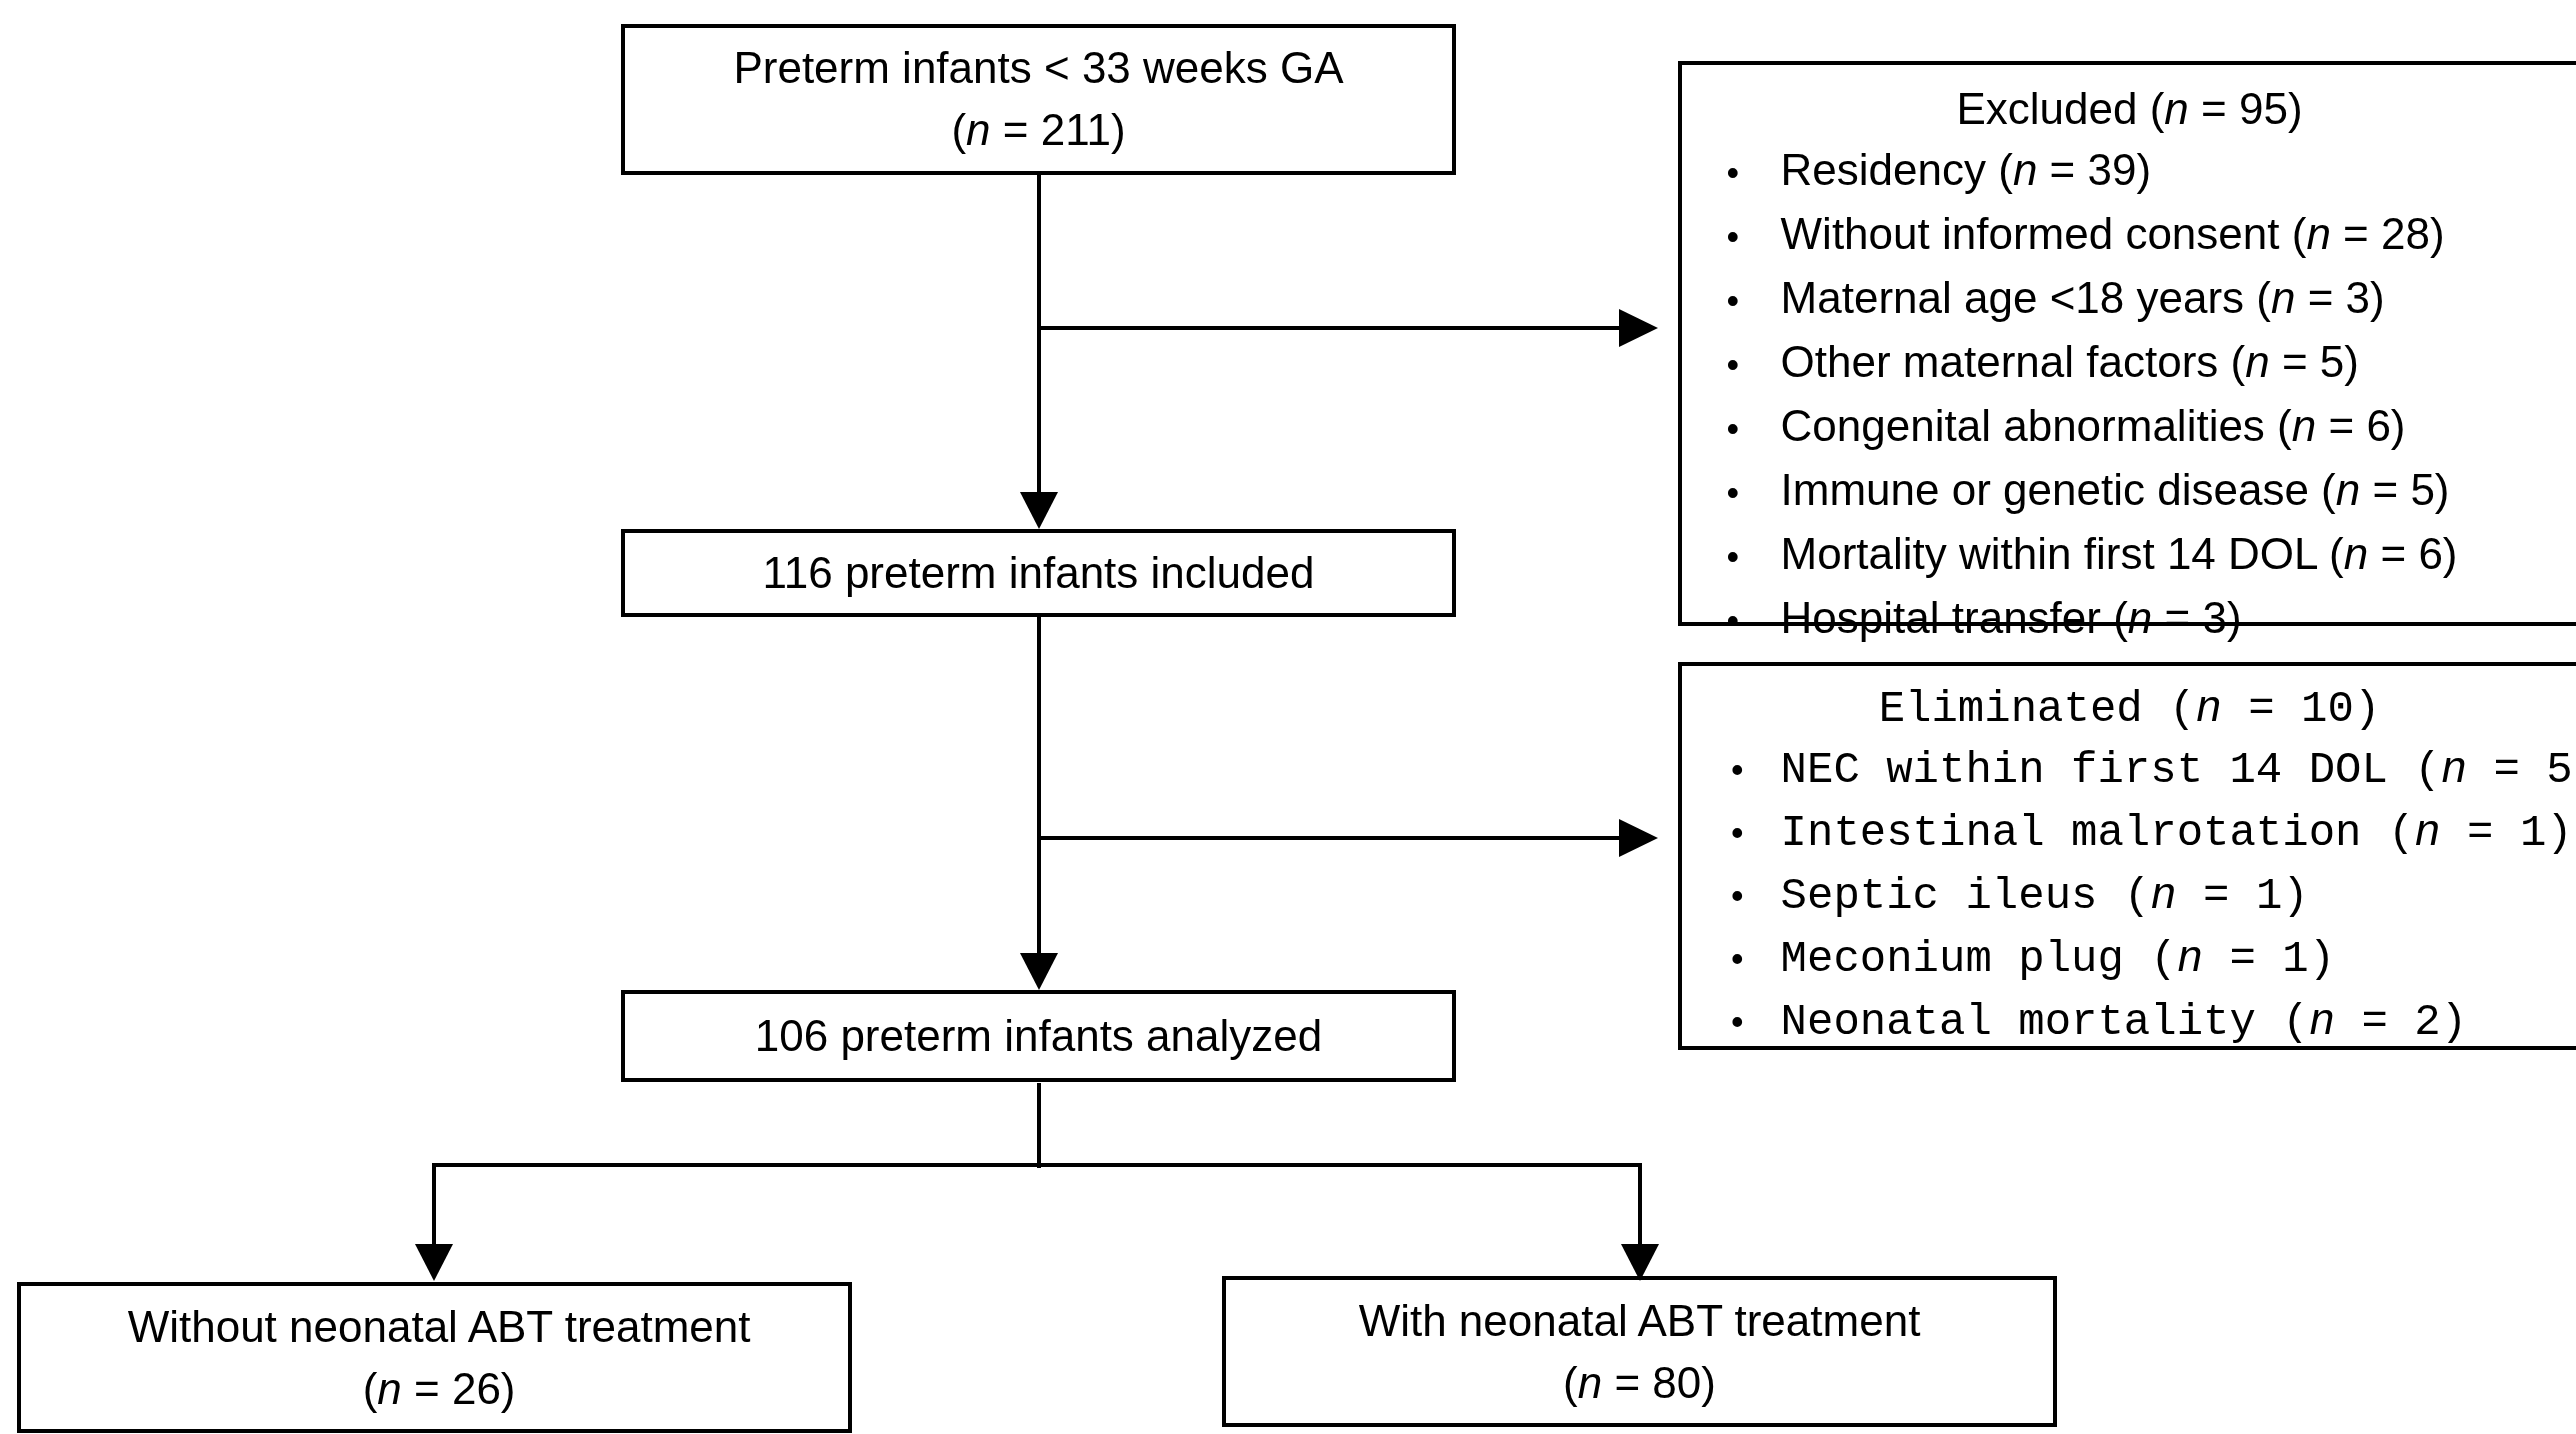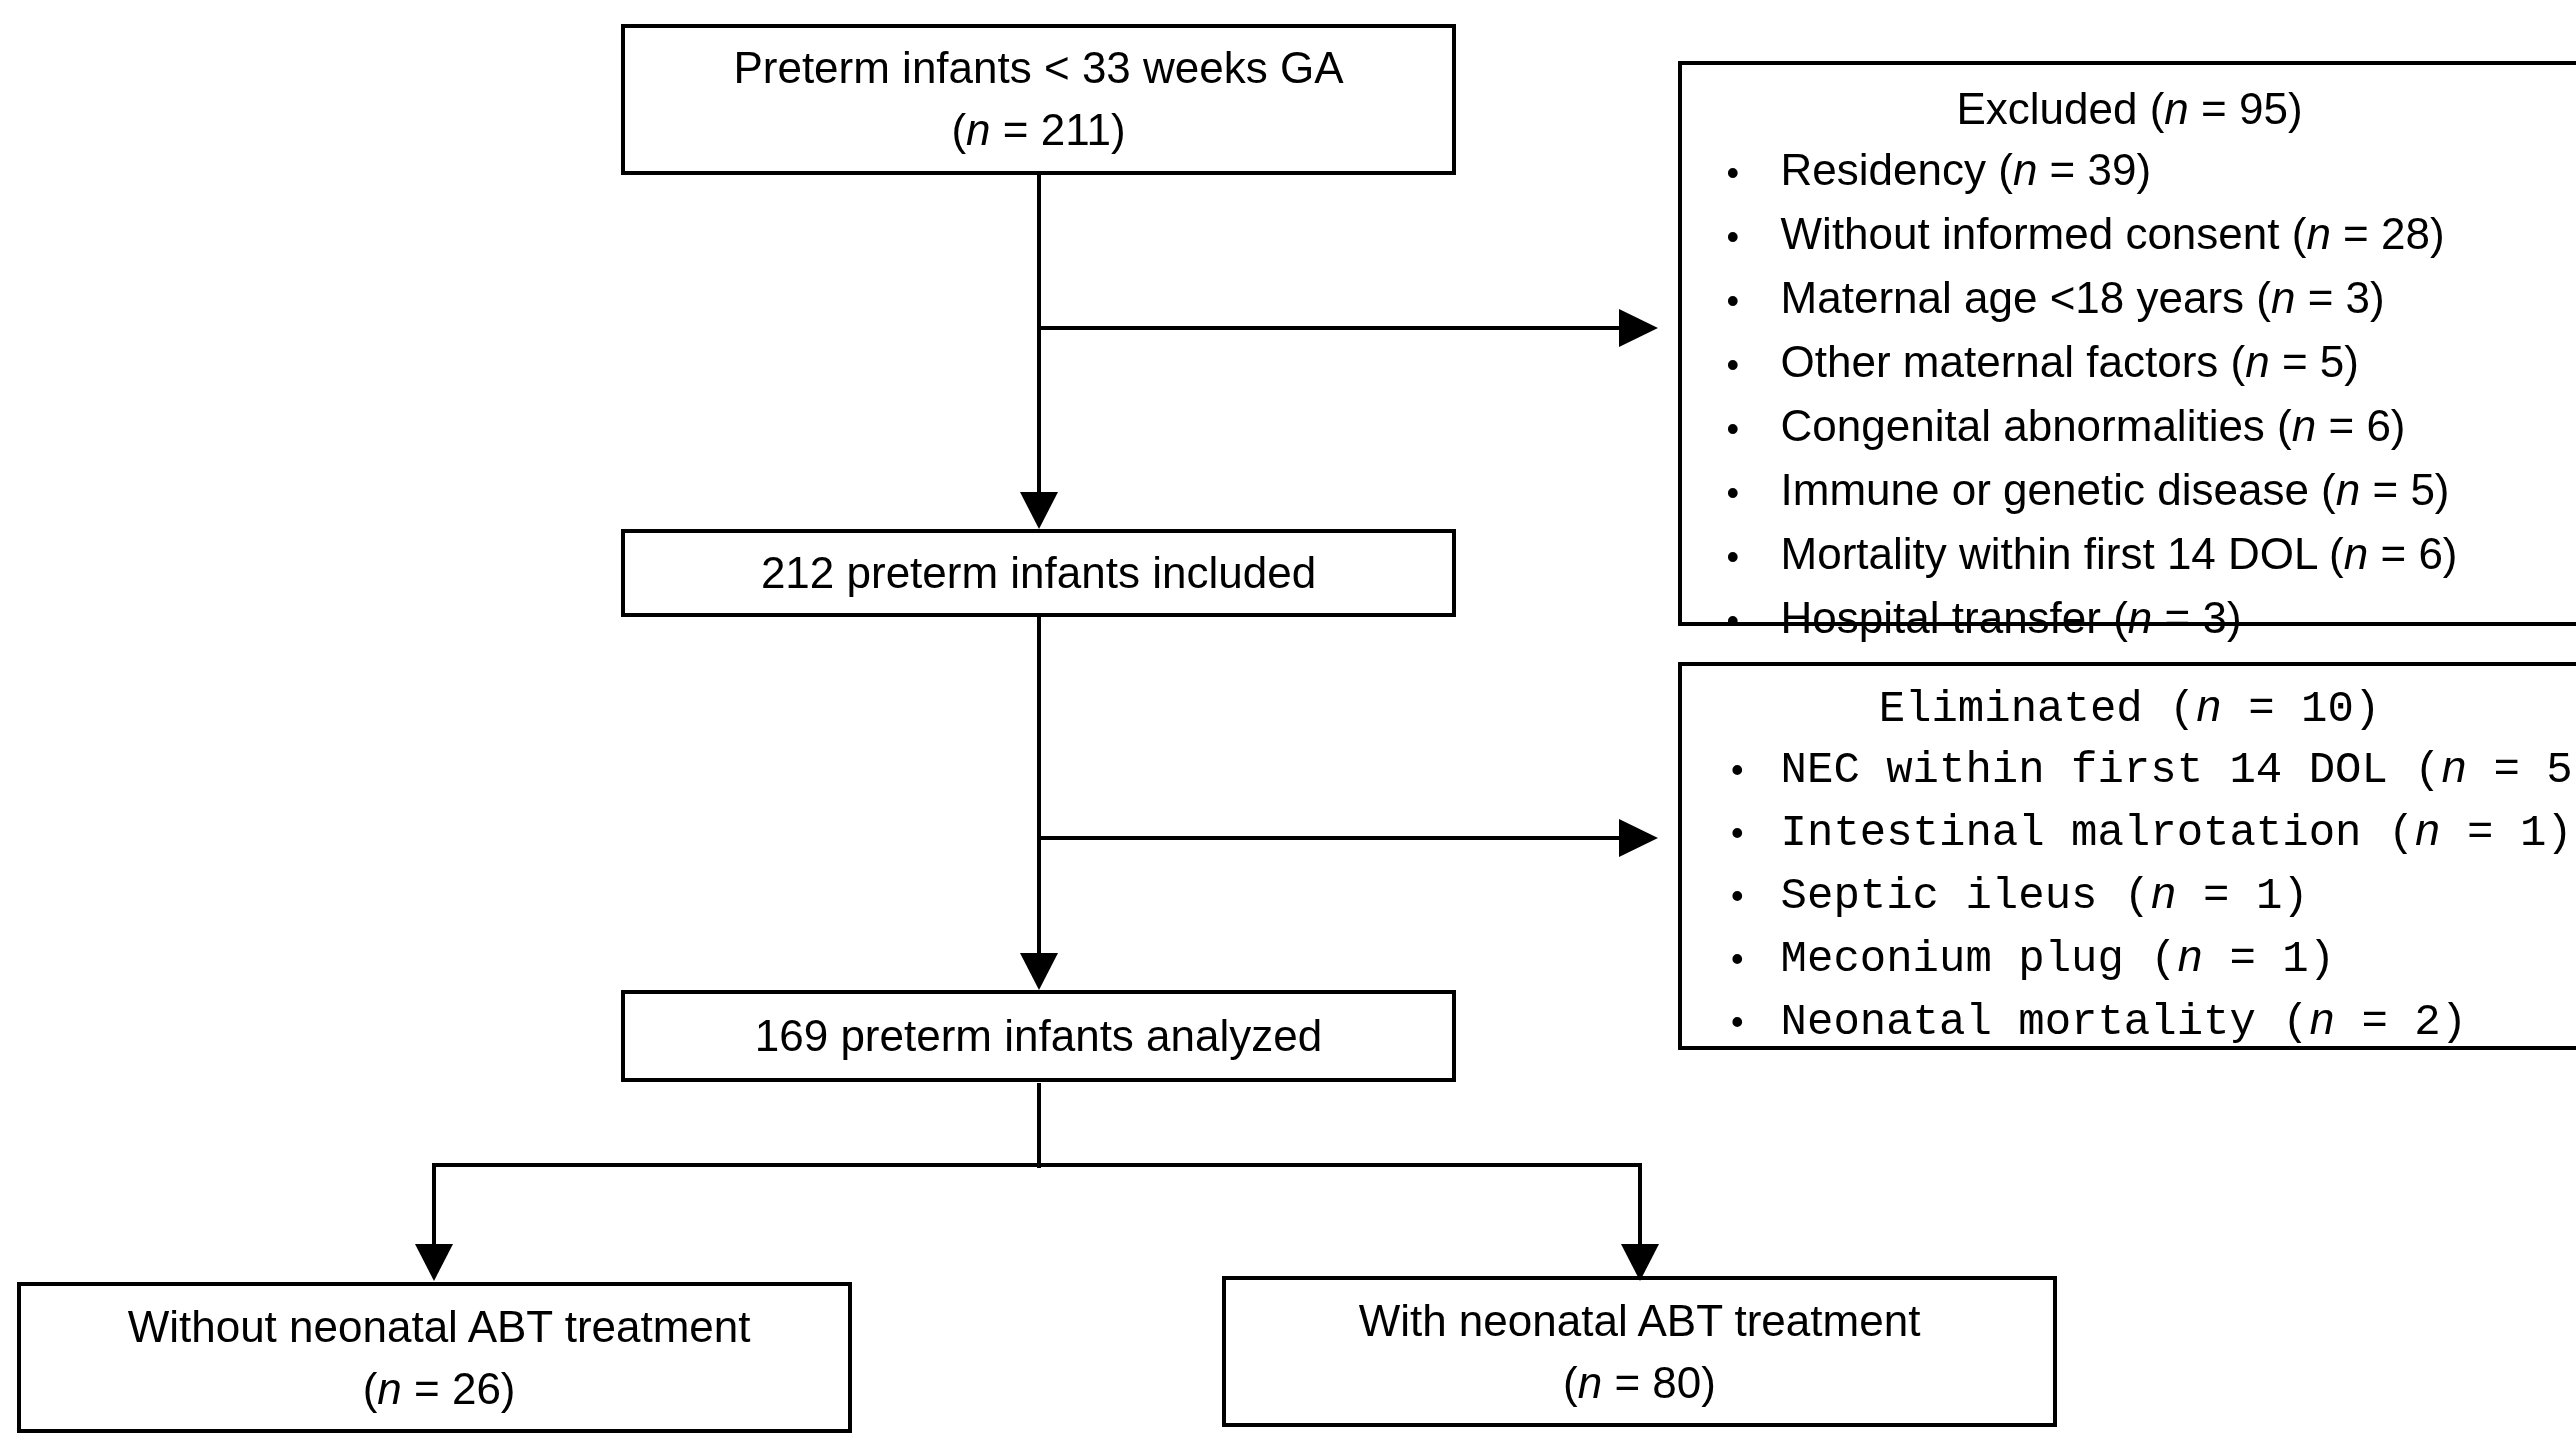--- a/index.html
+++ b/index.html
@@ -108,21 +108,21 @@
           <span>Mortality within first 14 DOL (<i>n</i> = 6)</span>
         </li>
       <li>
           <span class="bullet">•</span>
           <span>Hospital transfer (<i>n</i> = 3)</span>
         </li>
     </ul>
   </div>
 
   <div class="box" id="box-included">
-    <div>212 preterm infants included</div>
+    <div>116 preterm infants included</div>
   </div>
 
   <div class="box side" id="box-eliminated">
     <div class="box-title">Eliminated (<i>n</i> = 10)</div>
     <ul class="bullet-list">
       <li>
           <span class="bullet">•</span>
           <span>NEC within first 14 DOL (<i>n</i> = 5)</span>
         </li>
       <li>
@@ -138,21 +138,21 @@
           <span>Meconium plug (<i>n</i> = 1)</span>
         </li>
       <li>
           <span class="bullet">•</span>
           <span>Neonatal mortality (<i>n</i> = 2)</span>
         </li>
     </ul>
   </div>
 
   <div class="box" id="box-analyzed">
-    <div>169 preterm infants analyzed</div>
+    <div>106 preterm infants analyzed</div>
   </div>
 
   <div class="box" id="box-without">
     <div>Without neonatal ABT treatment</div>
     <div>(<i>n</i> = 26)</div>
   </div>
   <div class="box" id="box-with">
     <div>With neonatal ABT treatment</div>
     <div>(<i>n</i> = 80)</div>
   </div>

